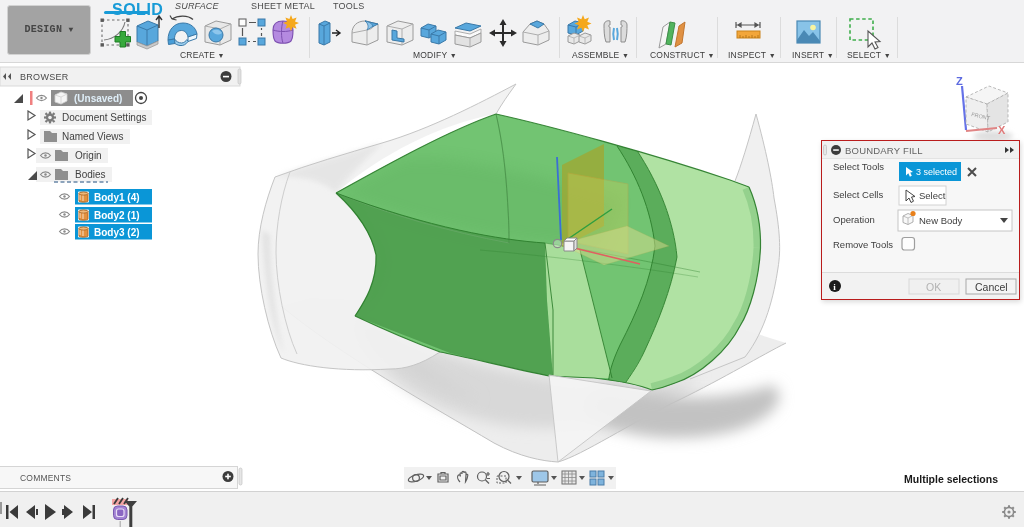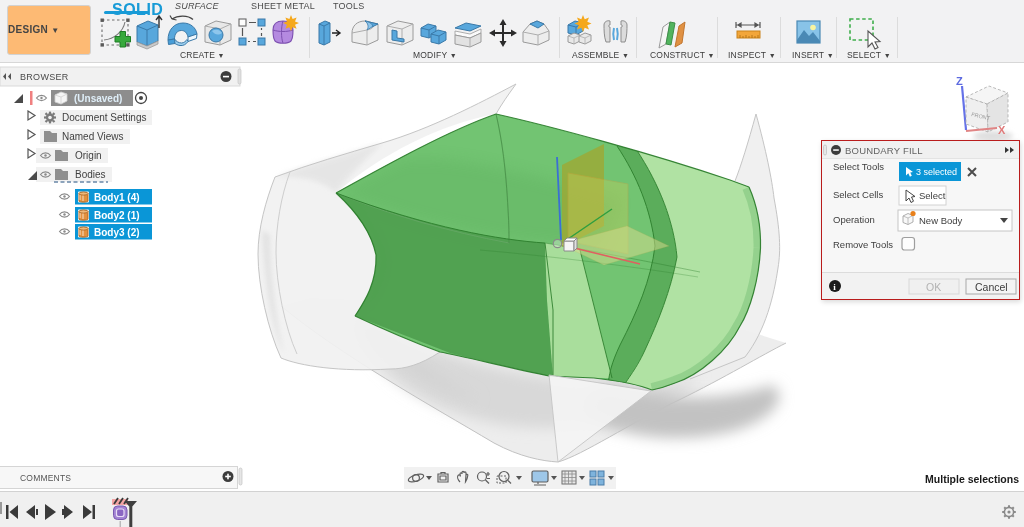--- a/index.html
+++ b/index.html
@@ -1,28 +1,28 @@
 <!DOCTYPE html>
 <html><head>
 <meta charset="utf-8">
 <style>
   html,body{margin:0;padding:0;}
   body{width:1024px;height:527px;overflow:hidden;font-family:"Liberation Sans",sans-serif;background:#fff;position:relative;}
   .abs{position:absolute;}
   #topbar{left:0;top:0;width:1024px;height:63px;background:#f2f2f3;border-bottom:1px solid #d7d7d7;box-sizing:border-box;}
-  #designbtn{left:7px;top:5px;width:82px;height:48px;border:1px solid #d2d2d2;border-radius:3px;background:#fdba74;
-    font-size:10px;font-weight:bold;color:#454545;line-height:48px;letter-spacing:.3px;}
+  #designbtn{left:7px;top:5px;width:82px;height:48px;border:1px solid #d2d2d2;border-radius:3px;background:#a3a3a3;
+    font-size:10px;font-weight:bold;color:#454545;text-align:center;line-height:48px;letter-spacing:.3px;font-family:Liberation Mono, monospace;}
   .tab{top:1px;height:13px;font-size:9px;font-weight:normal;color:#4b4b4b;letter-spacing:.2px;}
   #tabul{left:104px;top:11px;width:45px;height:3px;background:#189bd7;border-radius:2px;}
   .glabel{top:50px;font-size:8.5px;color:#3a3a3a;letter-spacing:.2px;white-space:nowrap;}
   .glabel .car{font-size:7px;color:#444;}
   .vsep{top:17px;width:1px;height:41px;background:#dcdcdc;}
   #dlg{left:821px;top:140px;width:197px;height:158px;background:#f7f7f7;border:1px solid #b91c1c;box-shadow:1px 2px 5px rgba(0,0,0,.15);}
   #comments{left:0;top:466px;width:237px;height:21px;background:#f7f7f7;border:1px solid #d5d5d5;border-left:none;}
-  #multisel{left:0px;top:473px;width:998px;text-align:right;font-size:10.5px;font-weight:bold;color:#1a1a1a;padding-left:21px;}
+  #multisel{left:0px;top:473px;width:998px;text-align:right;font-size:10.5px;font-weight:bold;color:#1a1a1a;}
   #timeline{left:0;top:491px;width:1024px;height:36px;background:#f0f0f0;border-top:1px solid #d2d2d2;box-sizing:border-box;}
 </style>
 </head>
 <body>
 
 <svg class="abs" style="left:0;top:63px" width="1024" height="427" viewBox="0 63 1024 427" xmlns="http://www.w3.org/2000/svg">
   <defs>
     <filter id="blur7" x="-30%" y="-30%" width="160%" height="160%">
         <feGaussianBlur stdDeviation="7"></feGaussianBlur>
       </filter>

